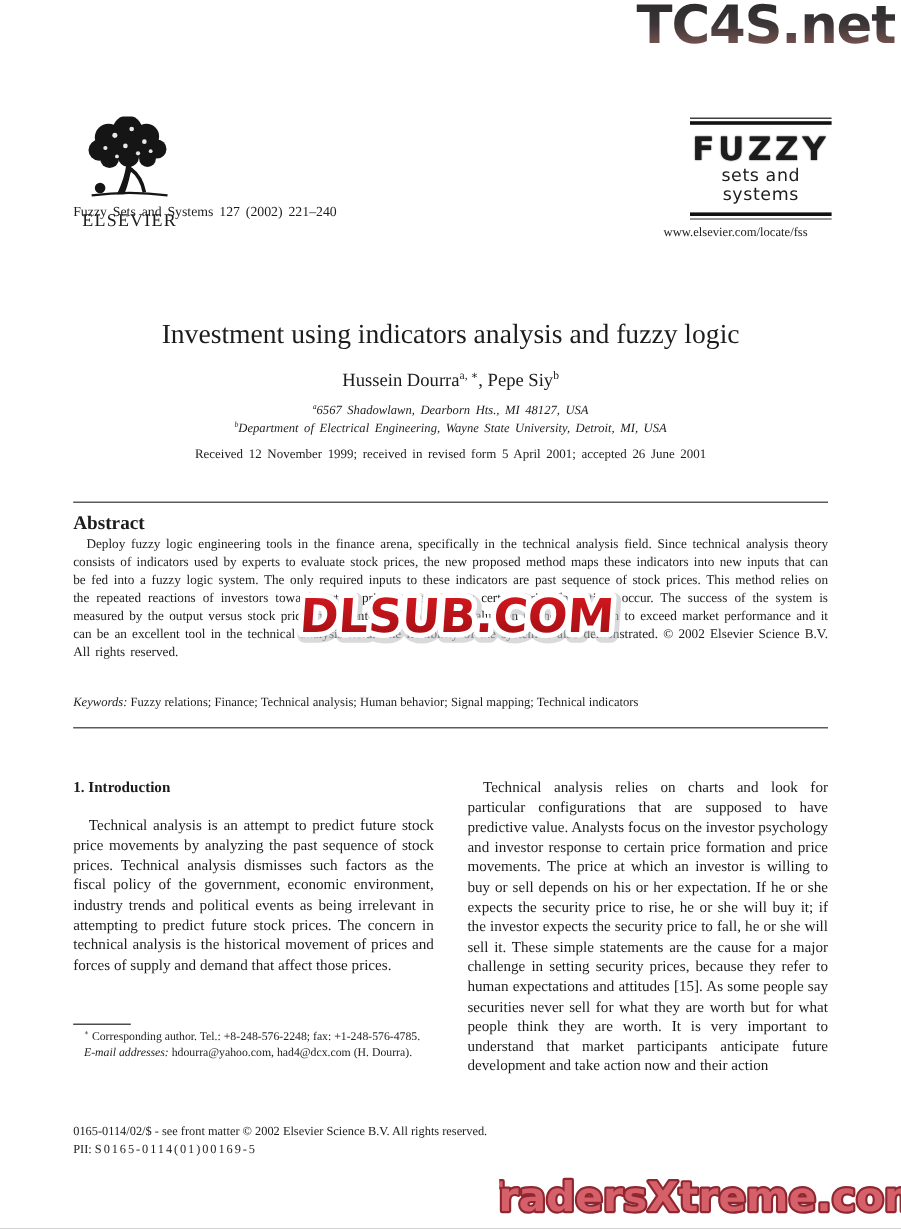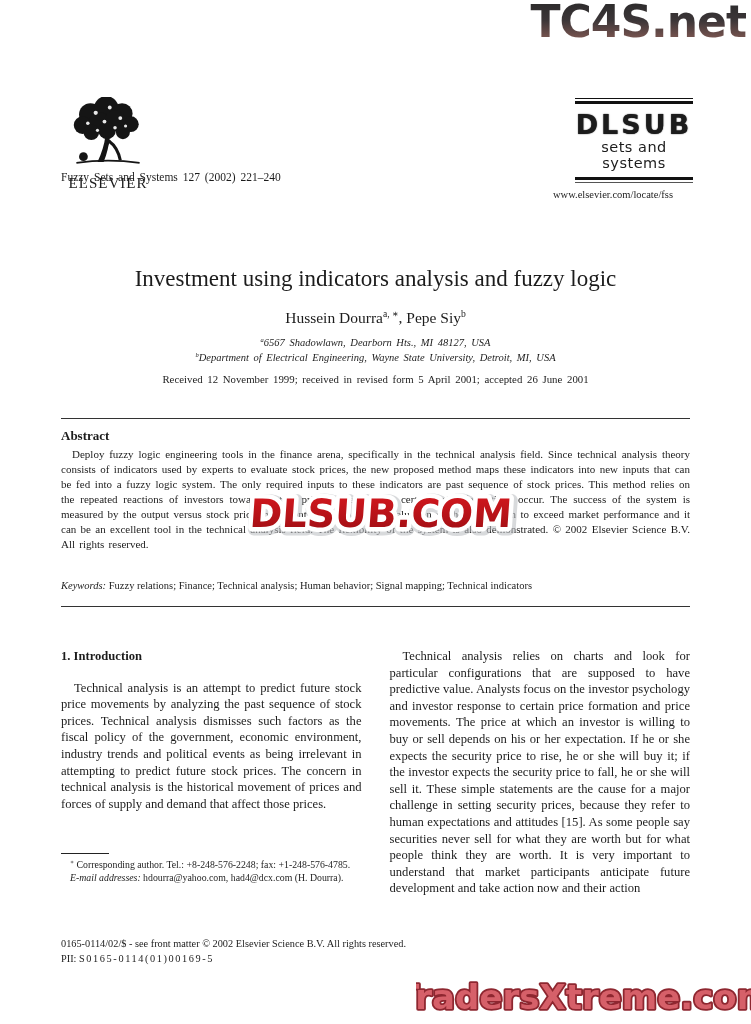--- a/index.html
+++ b/index.html
@@ -54,21 +54,21 @@
   
   .title { position: absolute; top: 266px; left: 61px; width: 629px; text-align: center; font-size: 23px; }
   .authors { position: absolute; top: 309px; left: 61px; width: 629px; text-align: center; font-size: 15.5px; }
   .authors sup, .affil sup, .fnote sup { font-size: 62%; vertical-align: super; line-height: 0; }
   .affils { position: absolute; top: 336px; left: 61px; width: 629px; text-align: center; font-style: italic; font-size: 10.5px; line-height: 14.5px; word-spacing: 2px; }
   .received { position: absolute; top: 373px; left: 61px; width: 629px; text-align: center; font-size: 10.8px; word-spacing: 2px; }
 
   .hrule { position: absolute; left: 61px; width: 629px; border-top: 1px solid #333; }
 
   
-  .abs-head { position: absolute; top: 428px; left: 61px; font-weight: bold; font-size: 13px; }
+  .abs-head { position: absolute; top: 428px; left: 61px; font-weight: bold; font-size: 16px; }
   .abs-text {
     position: absolute; top: 447px; left: 61px; width: 629px;
     font-size: 11px; line-height: 15px; text-align: justify; text-indent: 11px;
     word-spacing: 1.5px;
   }
   .keywords { position: absolute; top: 580px; left: 61px; width: 629px; font-size: 10.5px; }
   .keywords .kw-label { font-style: italic; }
 
   
   .columns { position: absolute; top: 648px; left: 61px; width: 629px; display: flex; gap: 28px; }
@@ -126,21 +126,21 @@
       </svg>
     </span>
     <div class="elsevier-name">ELSEVIER</div>
   </div>
 
   <div class="citation">Fuzzy Sets and Systems 127 (2002) 221–240</div>
 
   <div class="fuzzy-box">
     <div class="rule-thin"></div>
     <div class="rule-thick"></div>
-    <div class="fuzzy-title">DLSUB</div>
+    <div class="fuzzy-title">FUZZY</div>
     <div class="fuzzy-sub">sets and systems</div>
     <div class="rule-thick2"></div>
     <div class="rule-thin2"></div>
   </div>
   <div class="fuzzy-url">www.elsevier.com/locate/fss</div>
 
   <h1 class="title" style="font-weight:normal;">Investment using indicators analysis and fuzzy logic</h1>
 
   <div class="authors"><span>Hussein Dourra</span><sup>a, ∗</sup><span>, </span><span>Pepe Siy</span><sup>b</sup></div>
 

